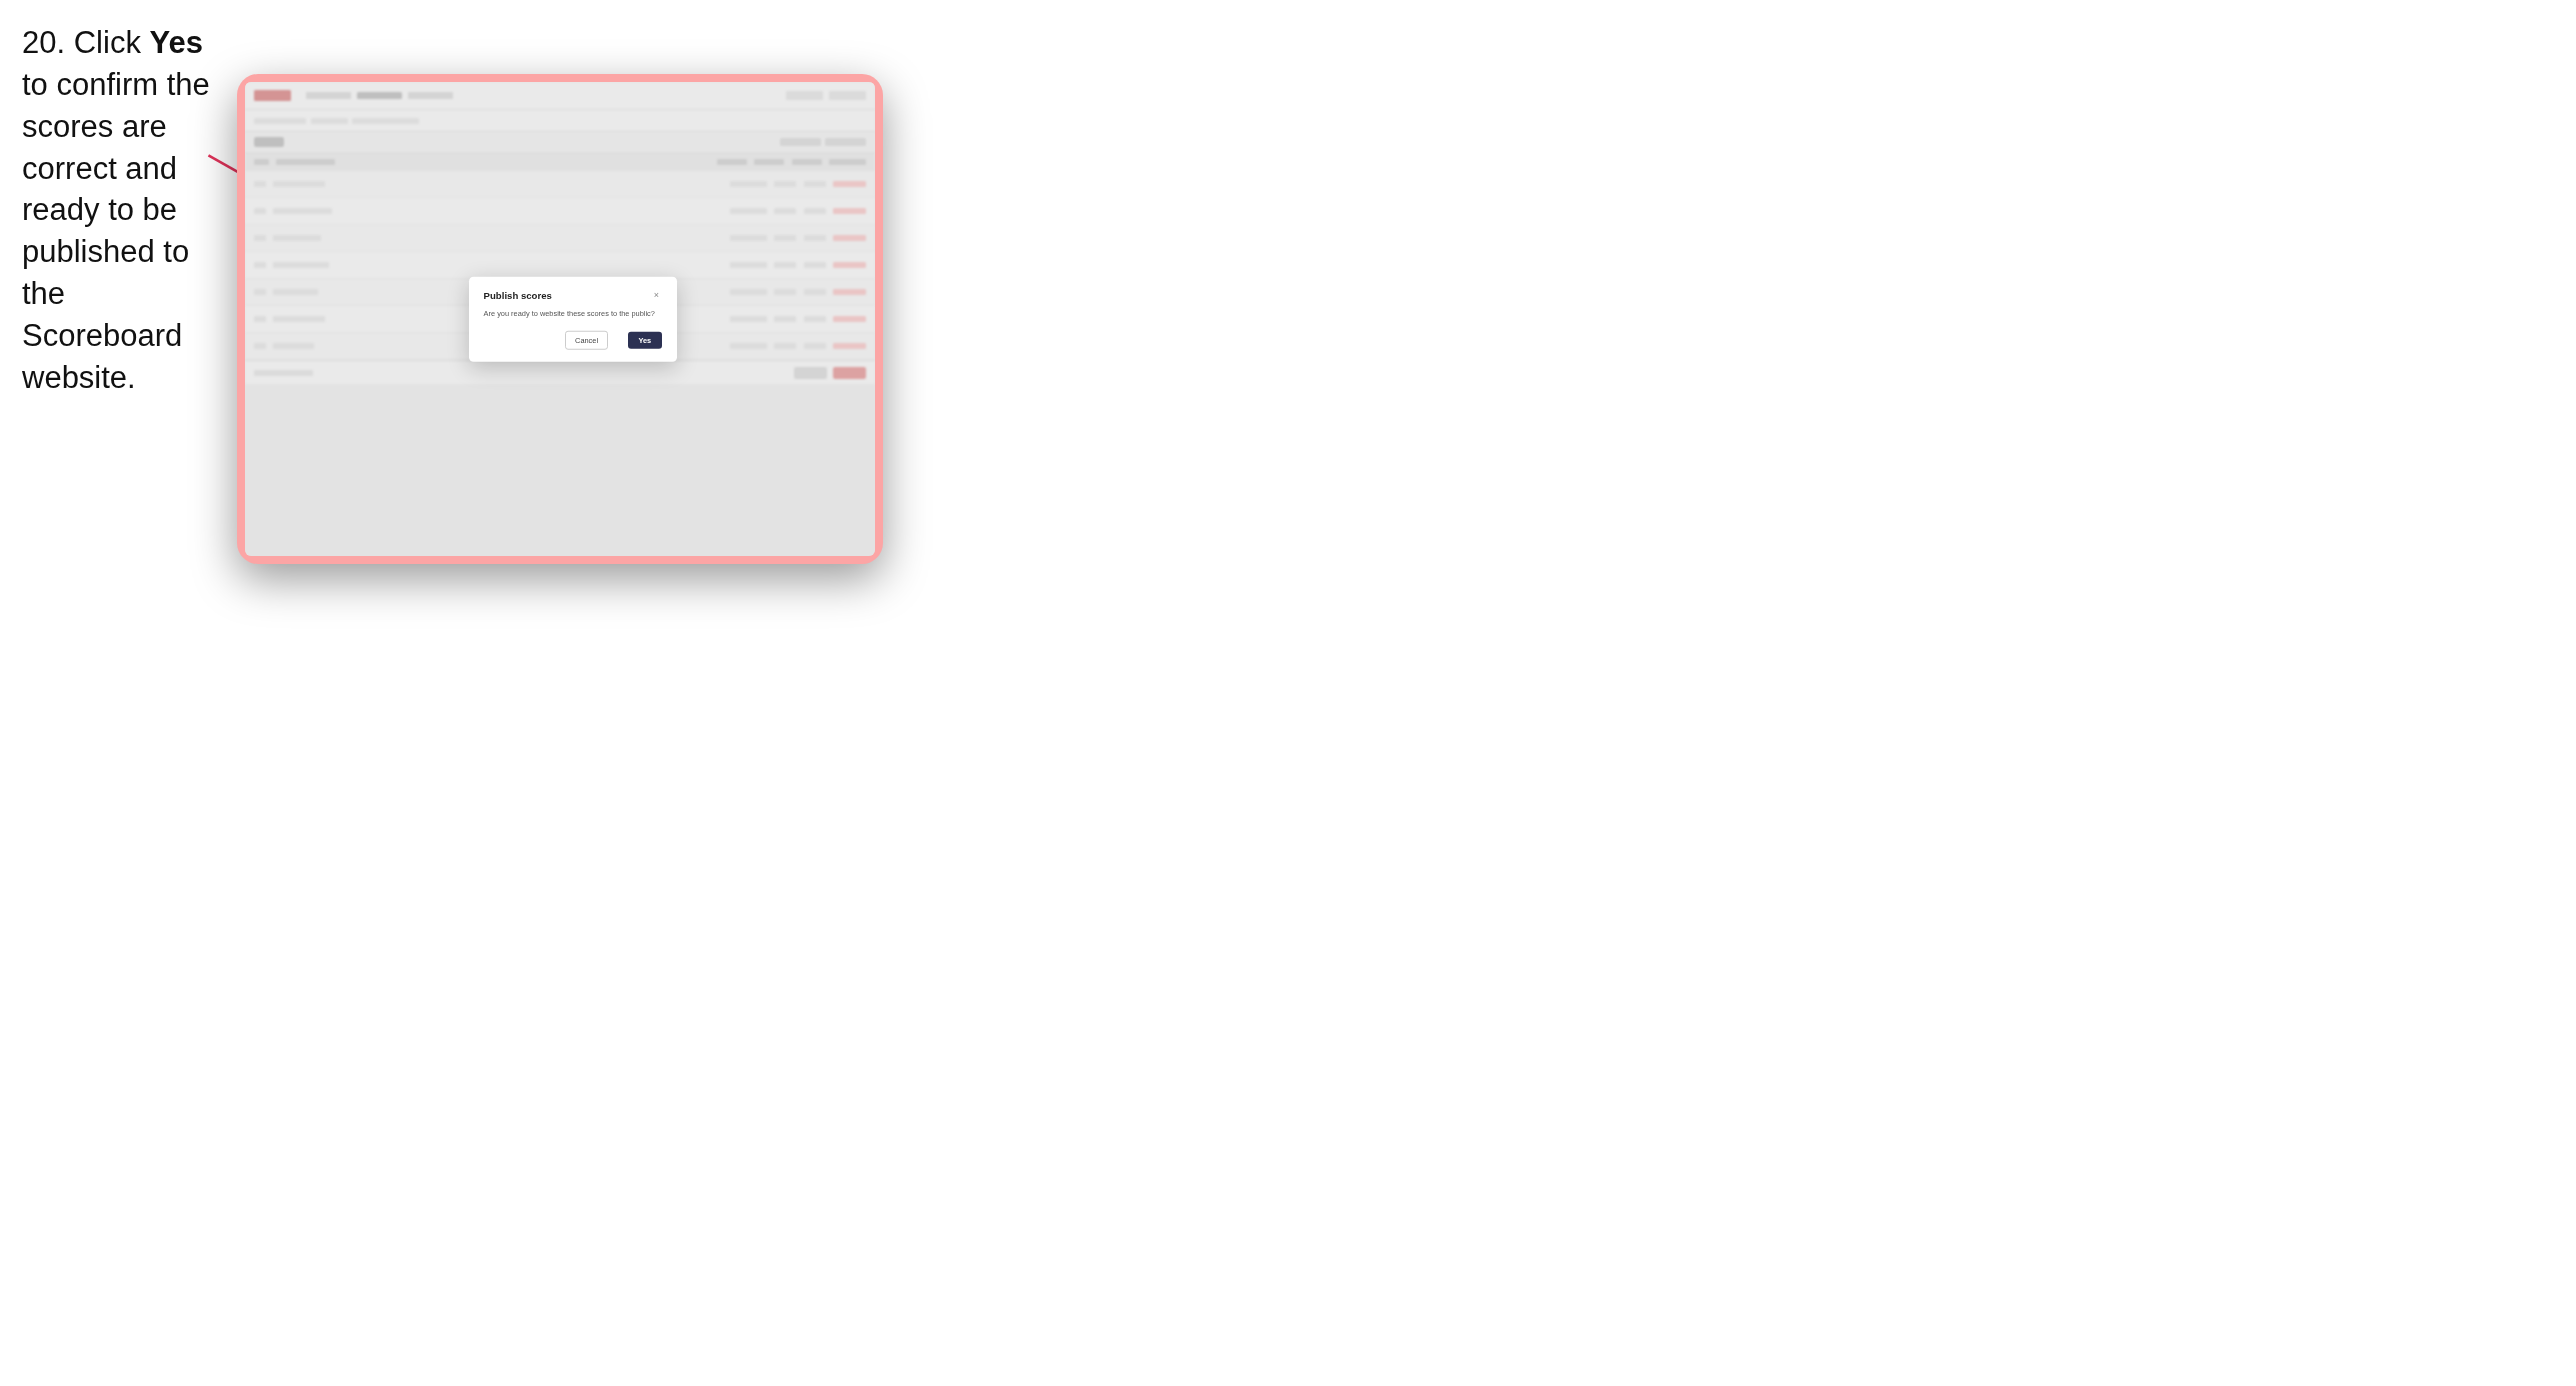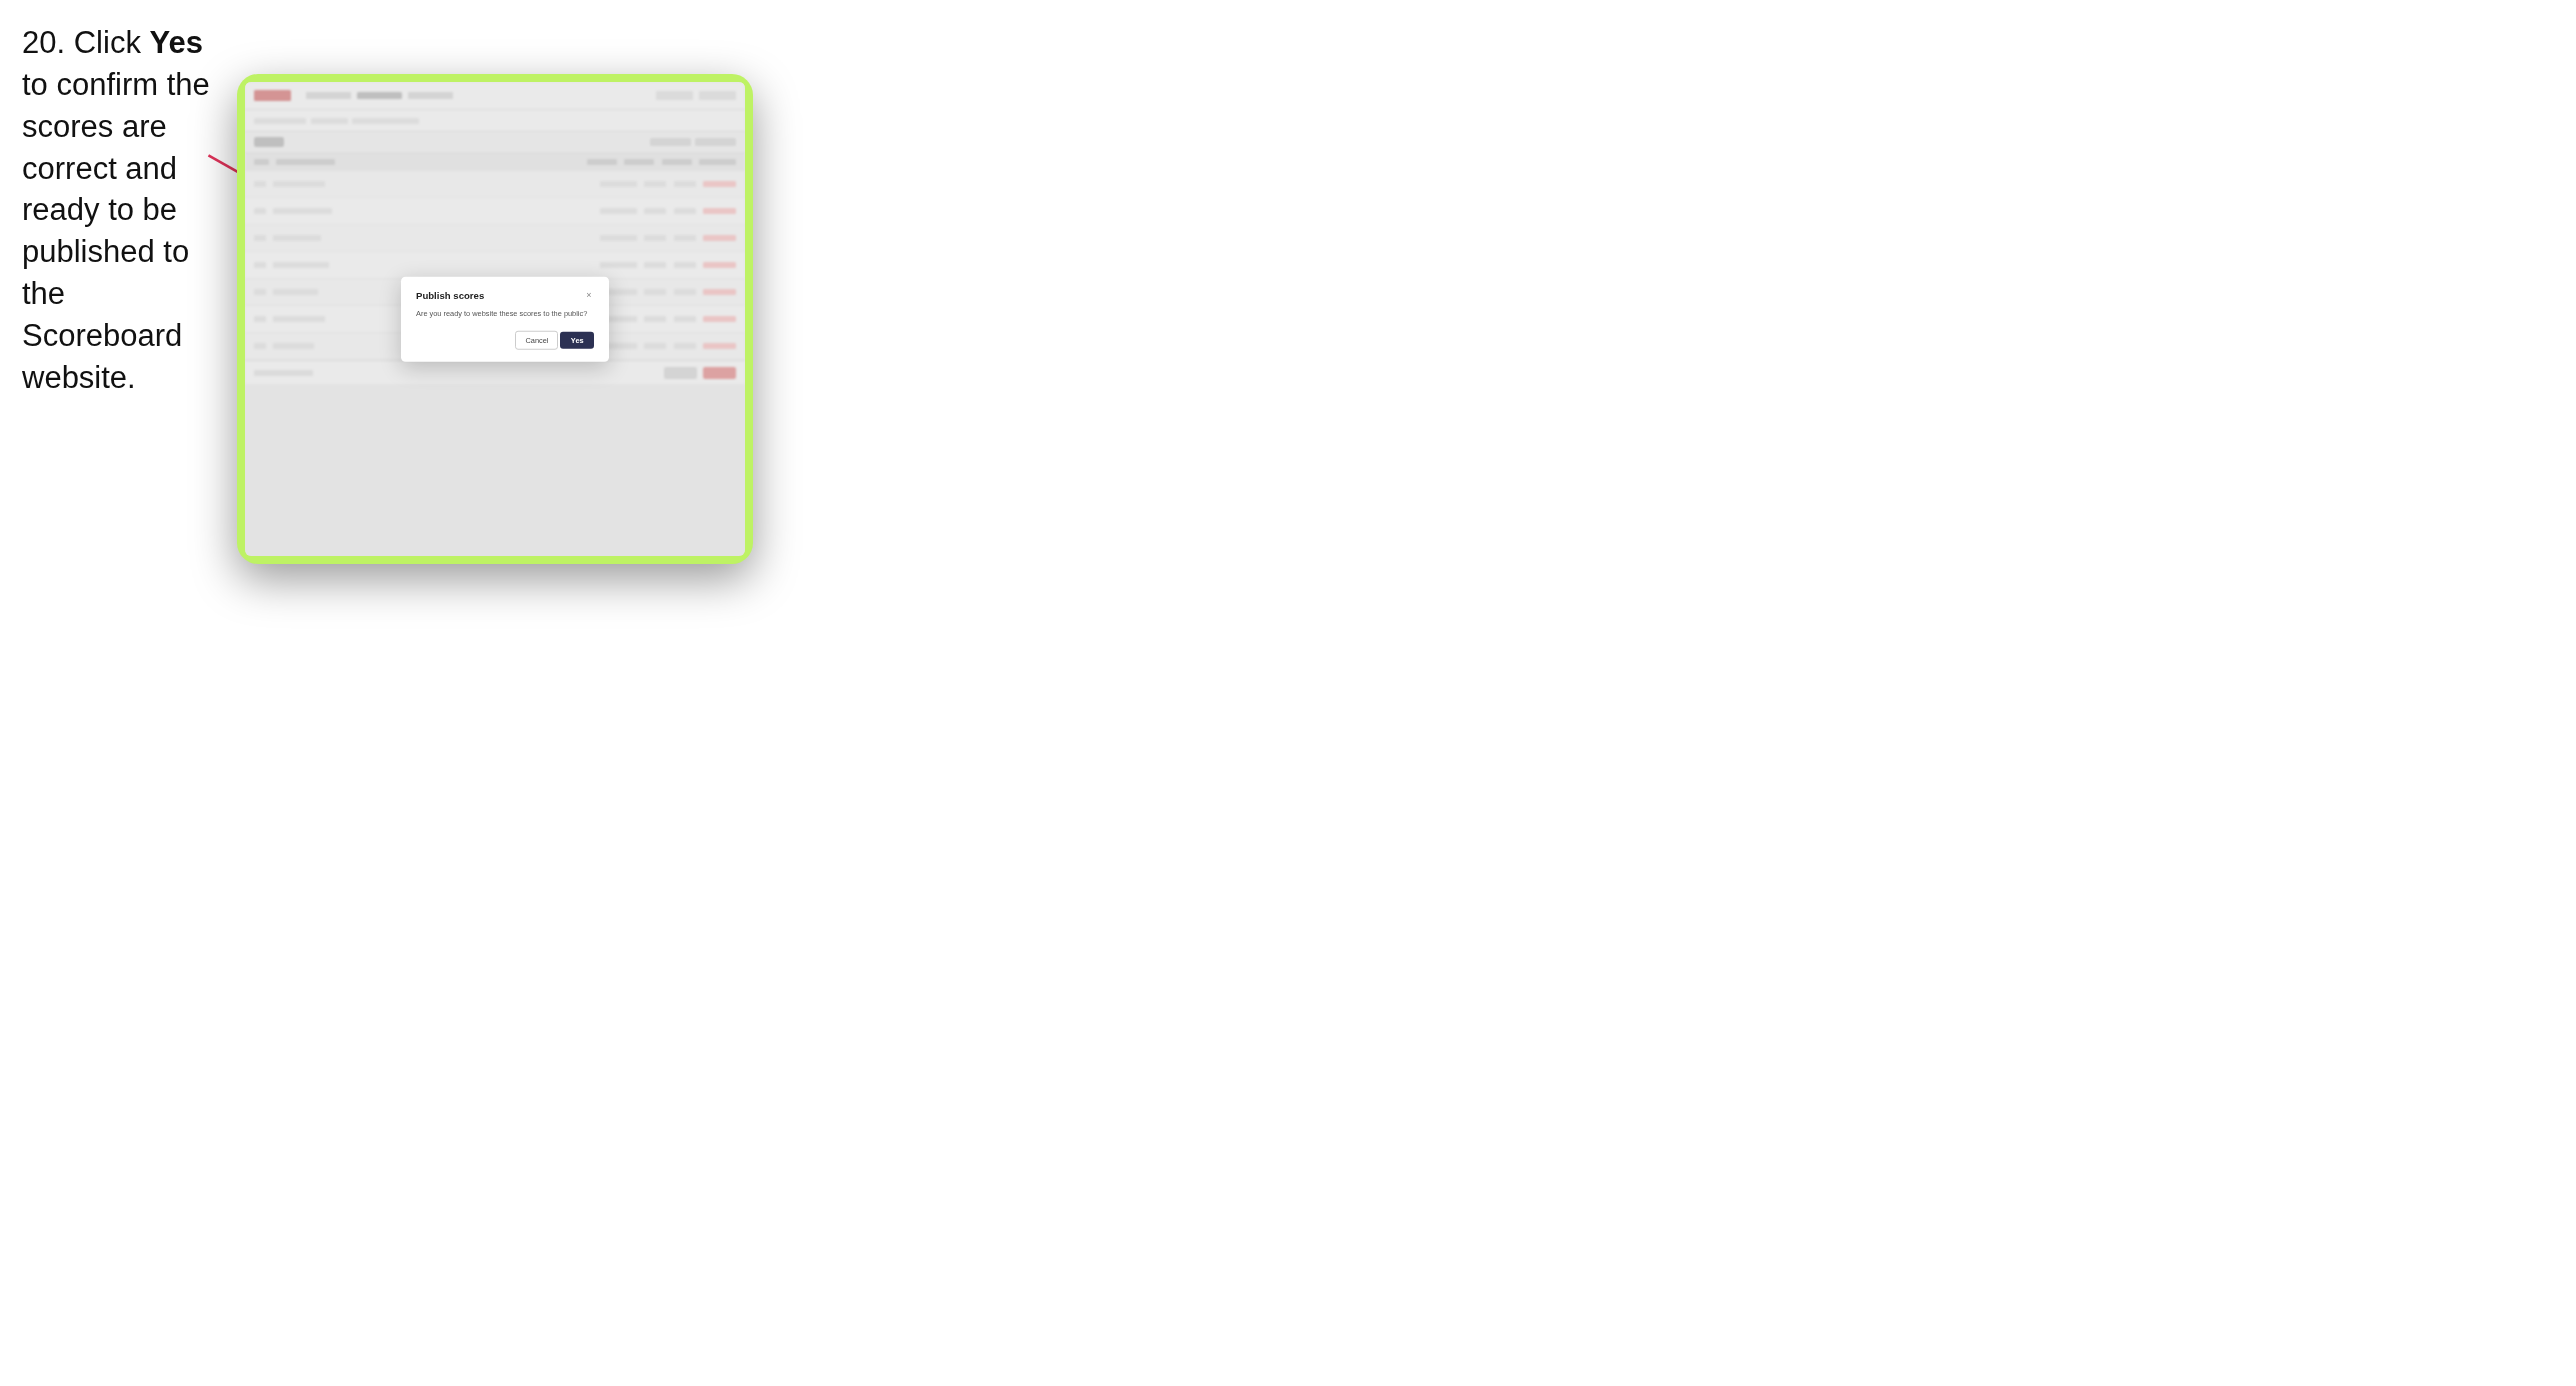--- a/index.html
+++ b/index.html
@@ -26,23 +26,23 @@
 
     .instruction-text strong {
       font-weight: 700;
     }
 
     
     .tablet-device {
       position: absolute;
       top: 74px;
       left: 237px;
-      width: 516px;
+      width: 646px;
       height: 490px;
-      background: #bef264;
+      background: #fca5a5;
       border-radius: 21px;
       box-shadow: 0 15px 45px rgba(0,0,0,0.4);
       padding: 8px;
     }
 
     .tablet-screen {
       width: 100%;
       height: 100%;
       background: #f0f0f0;
       border-radius: 6px;
@@ -285,21 +285,21 @@
     .modal-body {
       font-size: 7.4px;
       color: #555555;
       margin-bottom: 12px;
       line-height: 1.4;
     }
 
     .modal-actions {
       display: flex;
       justify-content: flex-end;
-      gap: 2px;
+      gap: 20px;
       align-items: center;
     }
 
     .btn-cancel {
       padding: 3.7px 9px;
       border: 0.7px solid #cccccc;
       background: #ffffff;
       border-radius: 3px;
       font-size: 7.4px;
       color: #444444;

